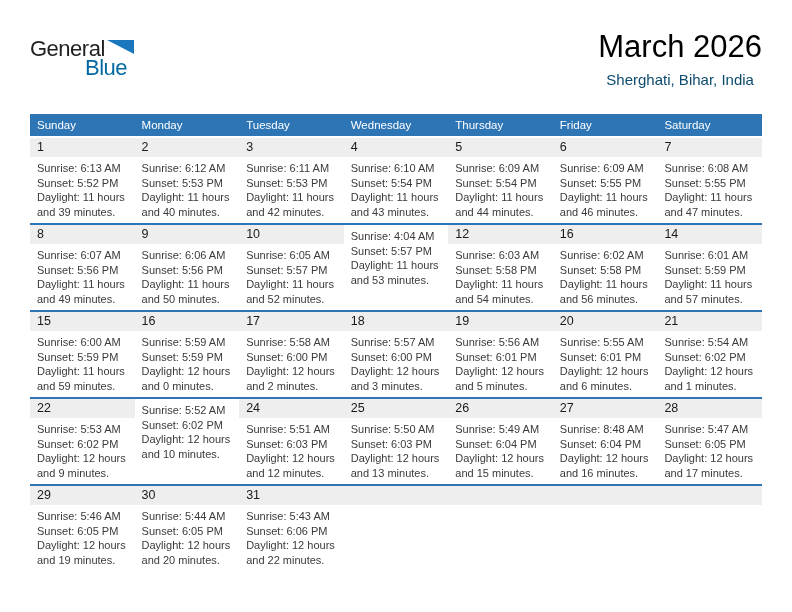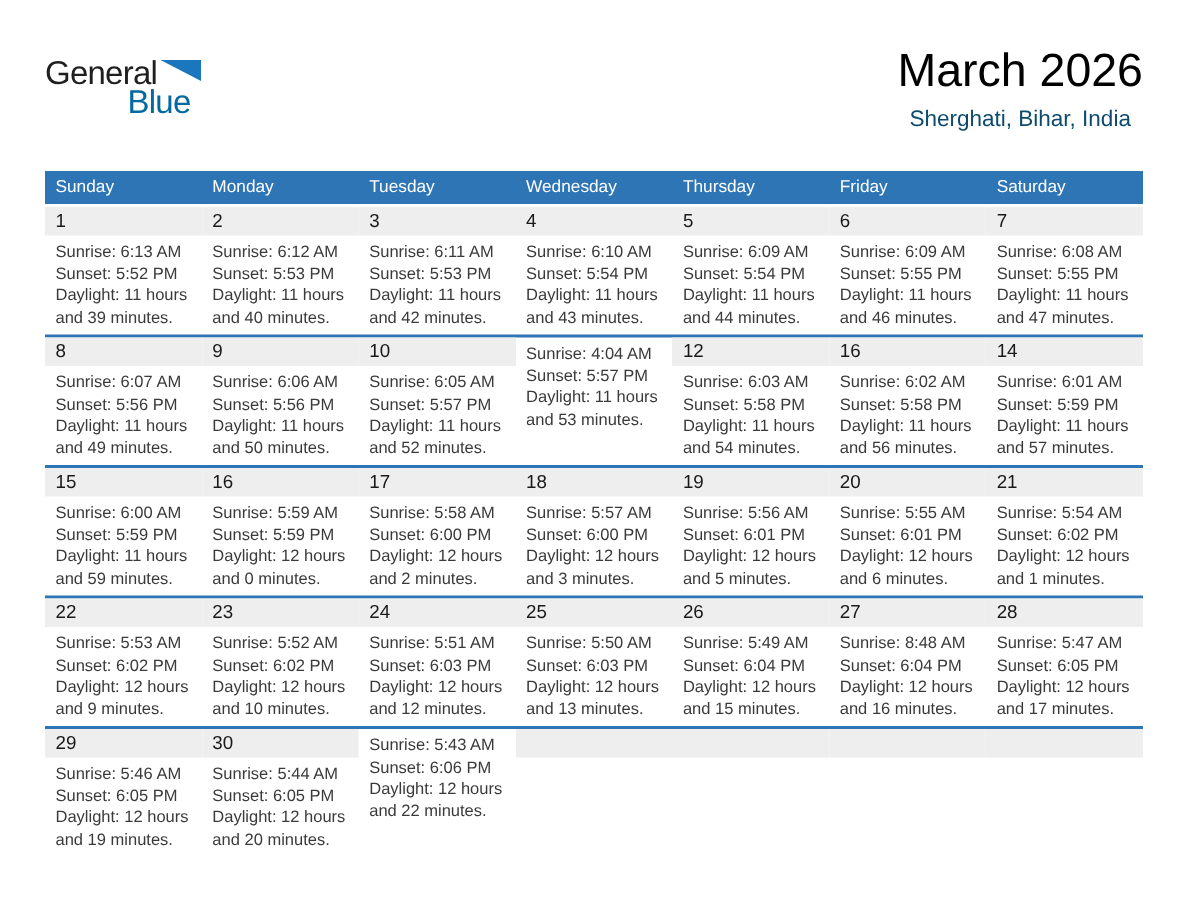--- a/index.html
+++ b/index.html
@@ -288,21 +288,20 @@
           <div class="day-cell">
     <div class="day-num">22</div>
     <div class="day-details">
       <div>Sunrise: 5:53 AM</div>
       <div>Sunset: 6:02 PM</div>
       <div>Daylight: 12 hours</div>
       <div>and 9 minutes.</div>
     </div>
   </div>
           <div class="day-cell">
-    <div class="day-num">23</div>
     <div class="day-details">
       <div>Sunrise: 5:52 AM</div>
       <div>Sunset: 6:02 PM</div>
       <div>Daylight: 12 hours</div>
       <div>and 10 minutes.</div>
     </div>
   </div>
           <div class="day-cell">
     <div class="day-num">24</div>
     <div class="day-details">
@@ -362,20 +361,21 @@
           <div class="day-cell">
     <div class="day-num">30</div>
     <div class="day-details">
       <div>Sunrise: 5:44 AM</div>
       <div>Sunset: 6:05 PM</div>
       <div>Daylight: 12 hours</div>
       <div>and 20 minutes.</div>
     </div>
   </div>
           <div class="day-cell">
+    <div class="day-num">31</div>
     <div class="day-details">
       <div>Sunrise: 5:43 AM</div>
       <div>Sunset: 6:06 PM</div>
       <div>Daylight: 12 hours</div>
       <div>and 22 minutes.</div>
     </div>
   </div>
           <div class="day-cell">
     <div class="day-num"></div>
     <div class="day-details">

